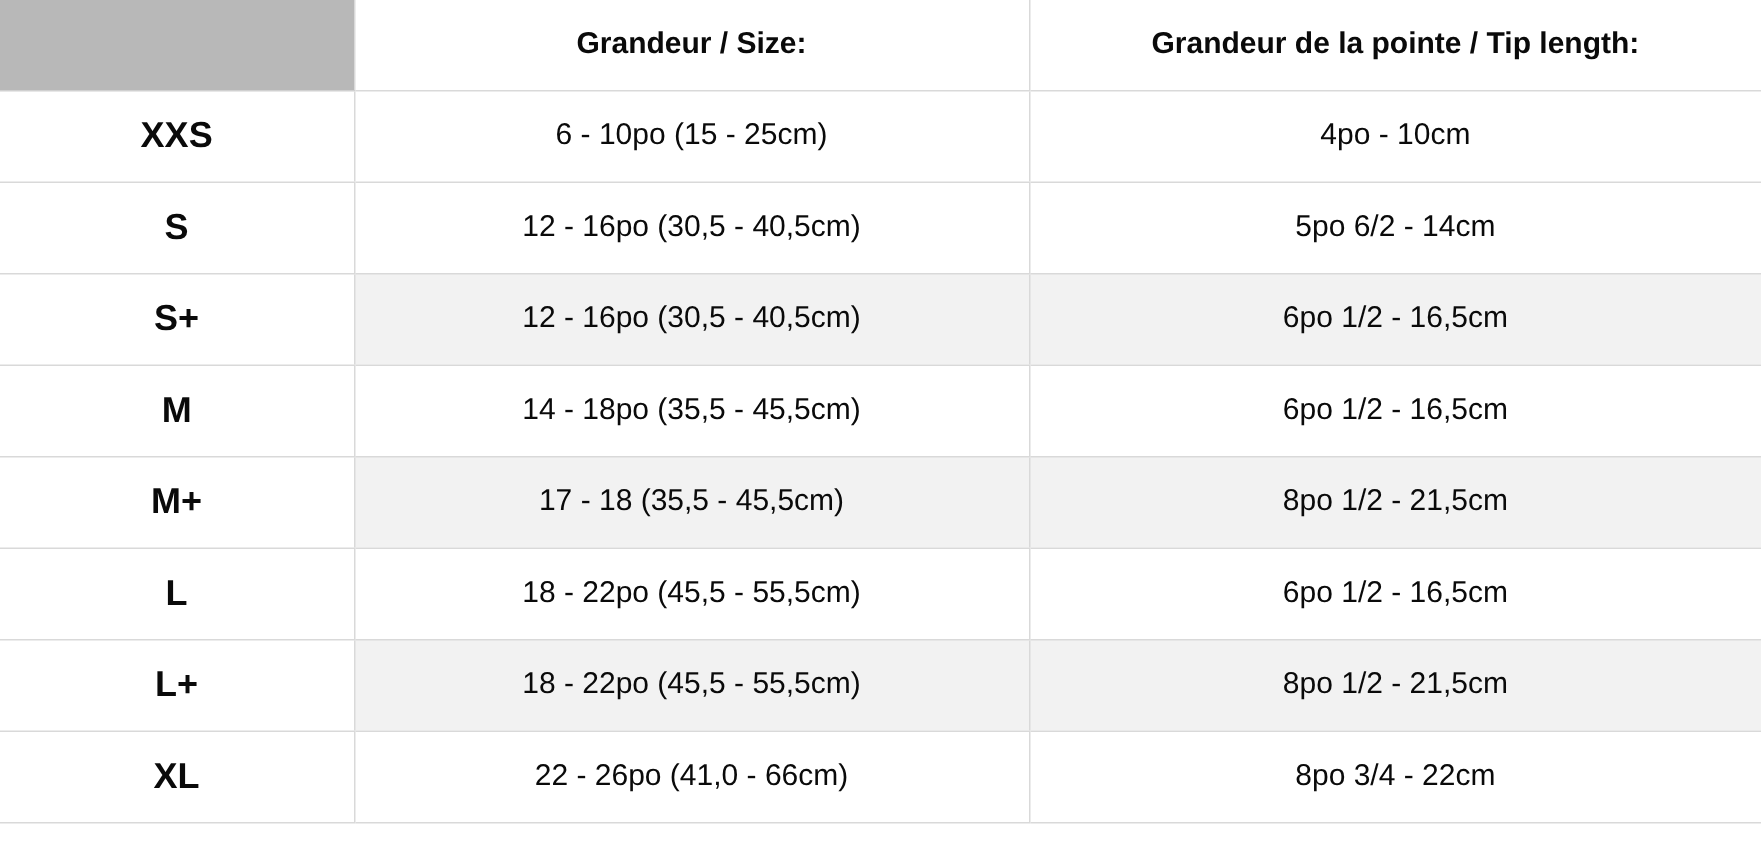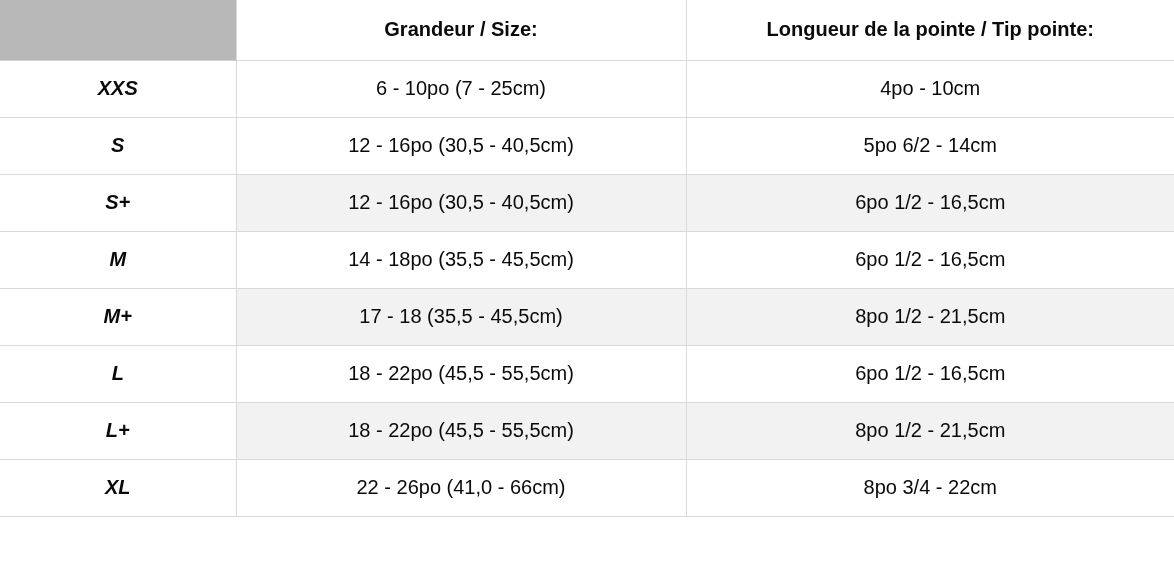--- a/index.html
+++ b/index.html
@@ -52,22 +52,21 @@
     border-top: none;
     border-bottom: 1px solid #d0d0d0;
   }
   #size-table thead th.head {
     background: #ffffff;
     border-top: none;
   }
 
   #size-table tbody td.size-label {
     font-weight: bold;
-    font-size: 20px;
-    font-style: italic;
+    font-size: 24px;
   }
   #size-table tbody tr.alt td.sep {
     background: #f2f2f2;
   }
   #size-table tbody tr:last-child td {
     border-bottom: 1px solid #d9d9d9;
   }
 </style>
 </head>
 <body>
@@ -75,27 +74,27 @@
 <table id="size-table">
   <colgroup>
     <col class="c0">
       <col class="c1">
       <col class="c2">
   </colgroup>
   <thead>
     <tr>
       <th class="corner"></th>
       <th class="head sep">Grandeur / Size:</th>
-      <th class="head sep">Longueur de la pointe / Tip pointe:</th>
+      <th class="head sep">Grandeur de la pointe / Tip length:</th>
     </tr>
   </thead>
   <tbody>
     <tr>
       <td class="size-label">XXS</td>
-      <td class="sep">6 - 10po (7 - 25cm)</td>
+      <td class="sep">6 - 10po (15 - 25cm)</td>
       <td class="sep">4po - 10cm</td>
     </tr>
     <tr>
       <td class="size-label">S</td>
       <td class="sep">12 - 16po (30,5 - 40,5cm)</td>
       <td class="sep">5po 6/2 - 14cm</td>
     </tr>
     <tr class="alt">
       <td class="size-label">S+</td>
       <td class="sep">12 - 16po (30,5 - 40,5cm)</td>

